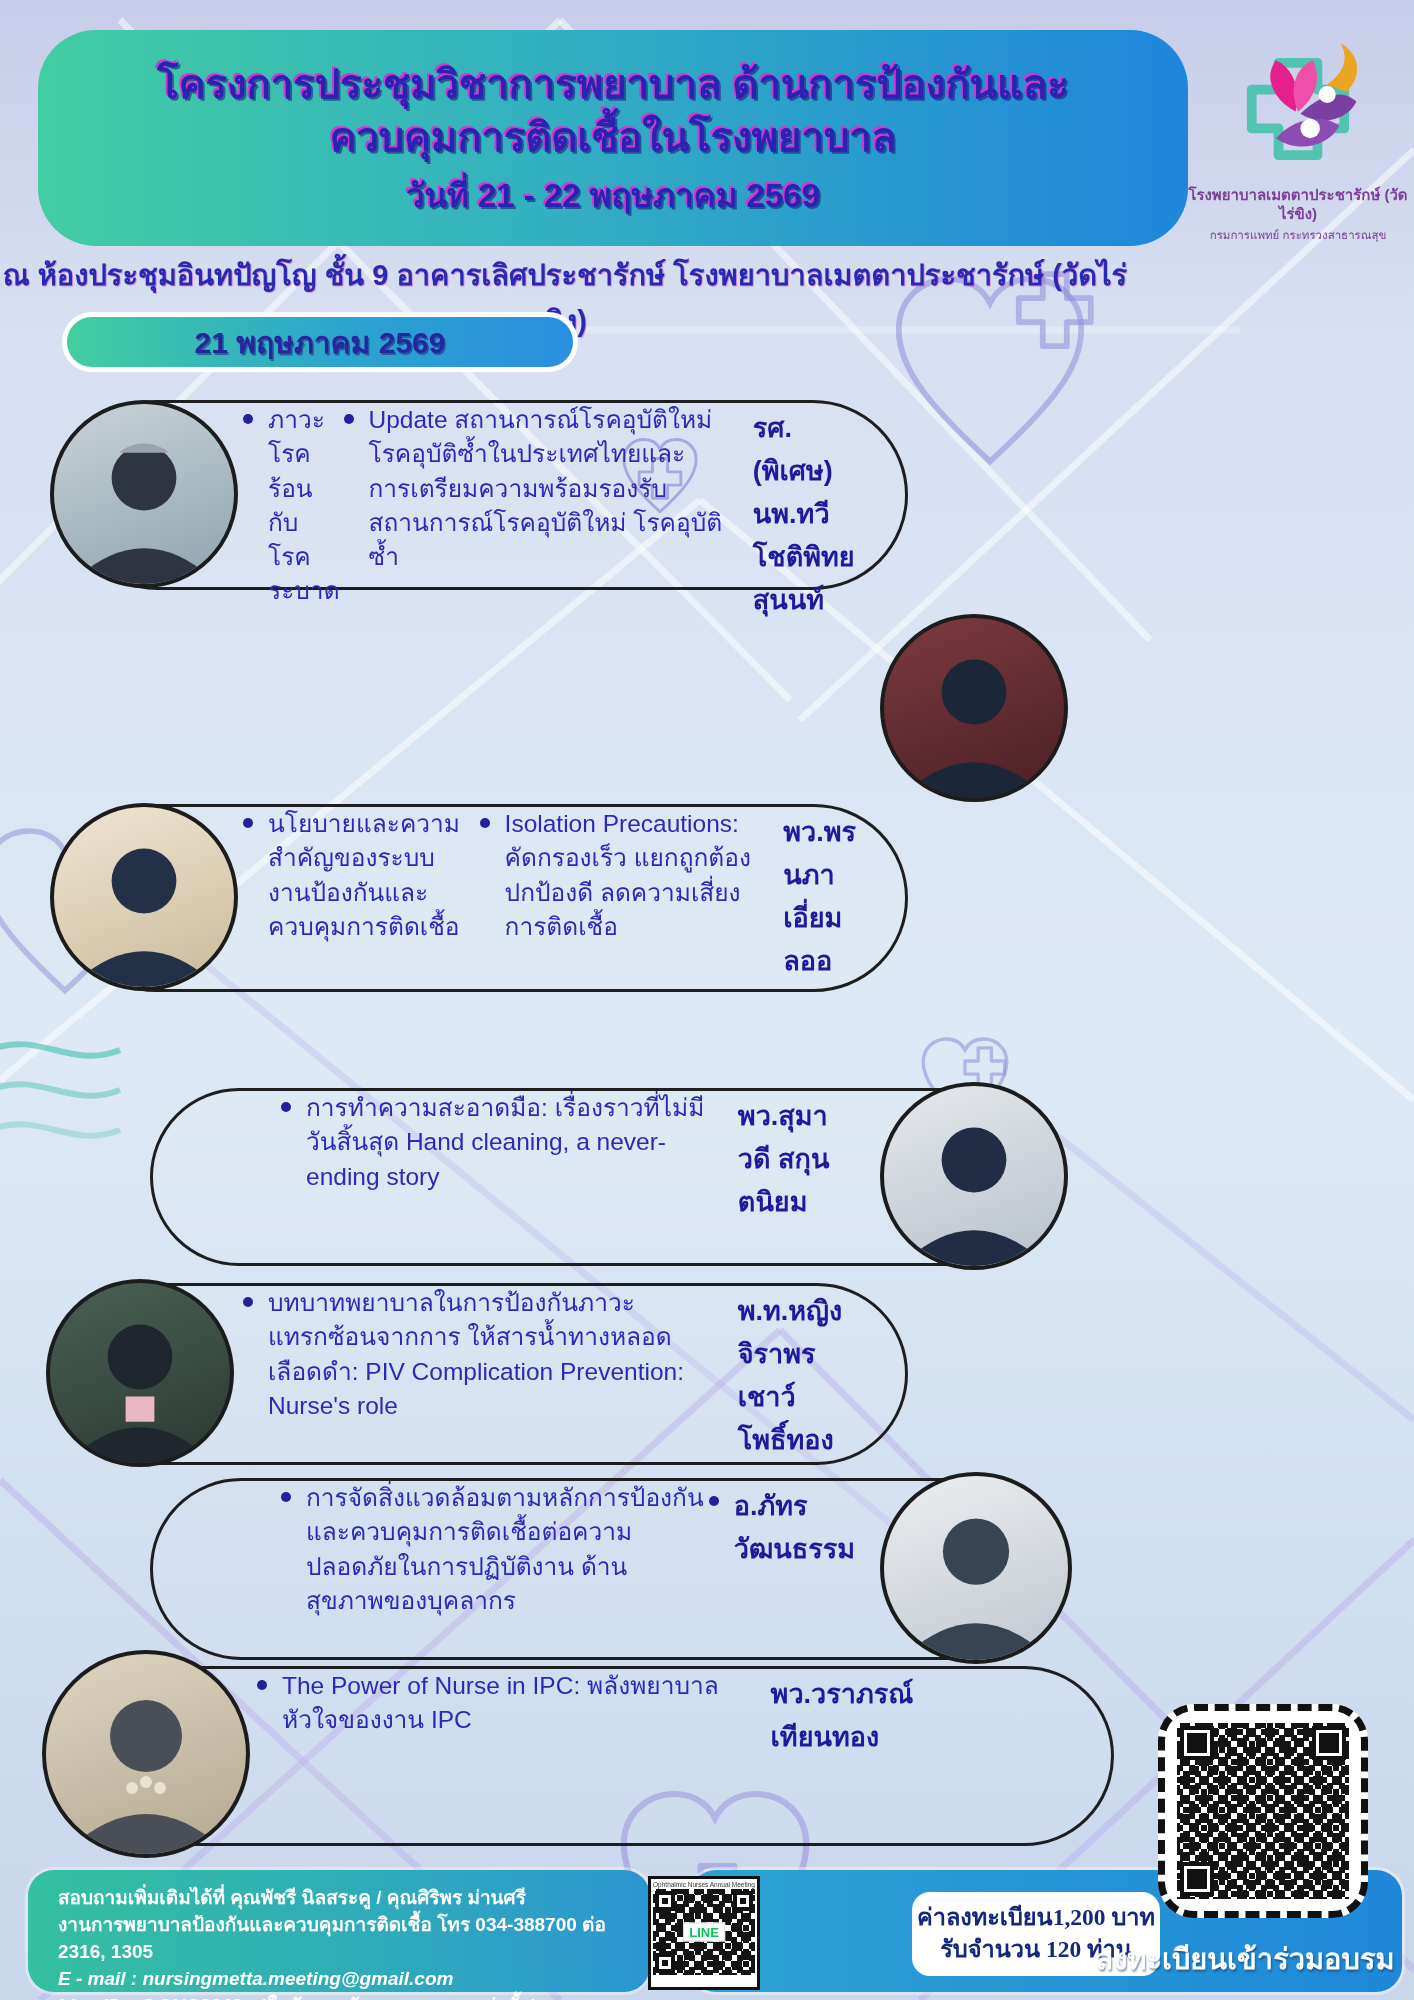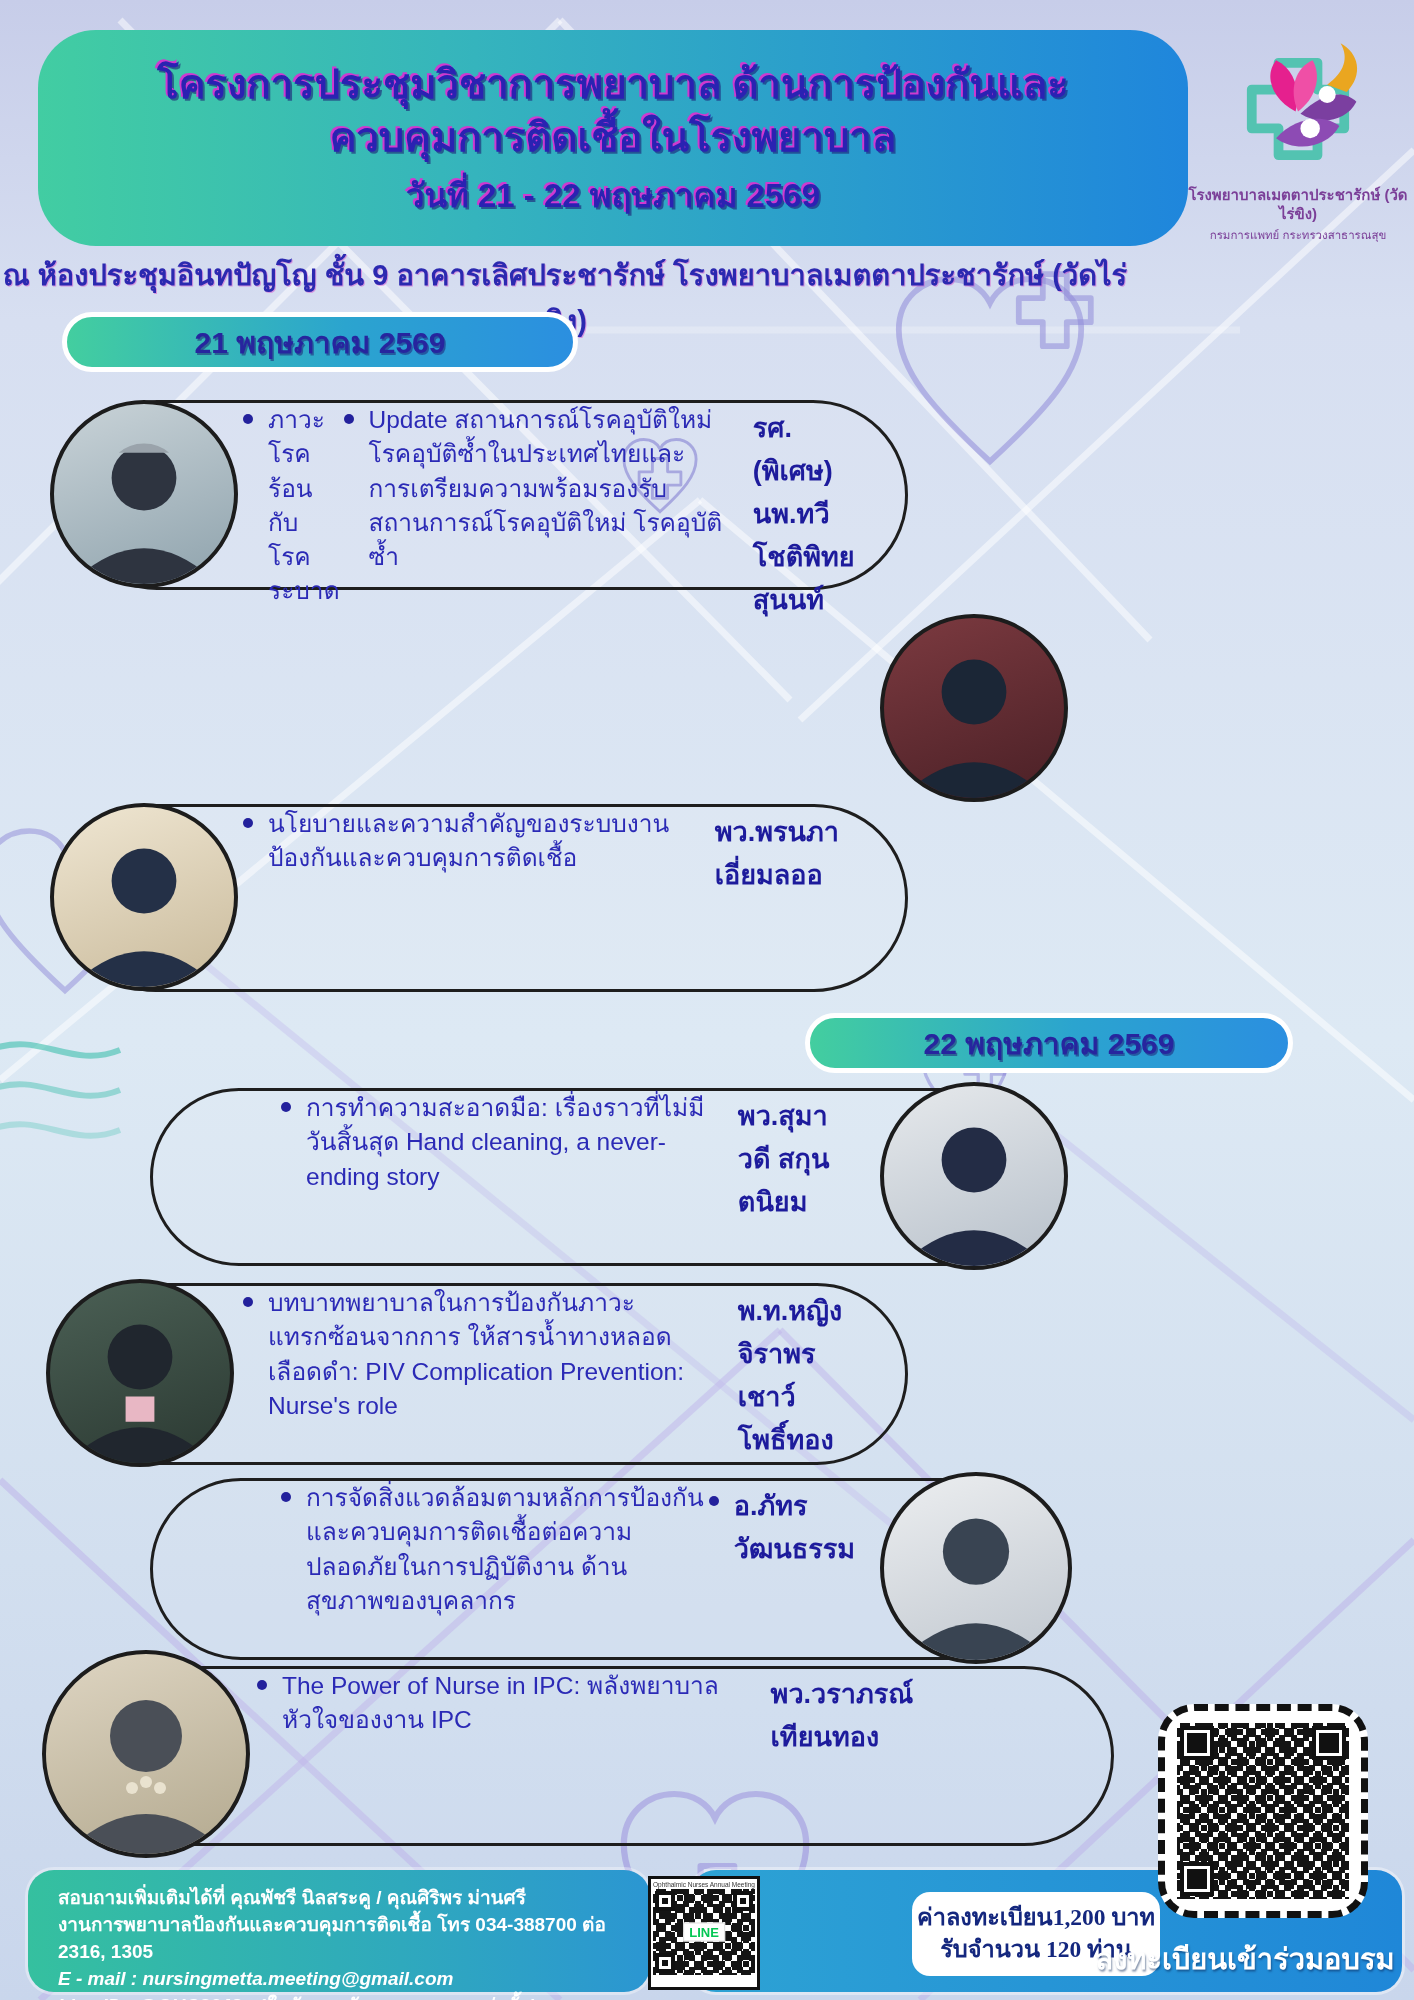--- a/index.html
+++ b/index.html
@@ -198,31 +198,34 @@
         <path d="M12 96 Q50 62 88 96 L88 104 L12 104 Z" fill="#1b2636"></path>
       </svg>
   </div>
 
   <div class="session s3">
     <div class="content">
       <div class="bullet-row">
           <span class="dot"></span>
           <span>นโยบายและความสำคัญของระบบงานป้องกันและควบคุมการติดเชื้อ</span>
         </div>
+      <div class="bullet-row">
+          <span class="dot"></span>
+          <span>Isolation Precautions: คัดกรองเร็ว แยกถูกต้อง ปกป้องดี ลดความเสี่ยงการติดเชื้อ</span>
+        </div>
       <div class="speaker">พว.พรนภา เอี่ยมลออ</div>
     </div>
   </div>
   <div class="photo p3">
     <svg viewBox="0 0 100 100">
         <circle cx="50" cy="40" r="18" fill="#243047"></circle>
         <path d="M12 96 Q50 62 88 96 L88 104 L12 104 Z" fill="#243047"></path>
       </svg>
   </div>
 
-  <div class="day-pill day2">22 พฤษภาคม 2569</div>
 
   <div class="session s4">
     <div class="content">
       <div class="bullet-row">
           <span class="dot"></span>
           <span>การทำความสะอาดมือ: เรื่องราวที่ไม่มีวันสิ้นสุด Hand cleaning, a never-ending story</span>
         </div>
       <div class="speaker">พว.สุมาวดี สกุนตนิยม</div>
     </div>
   </div>

